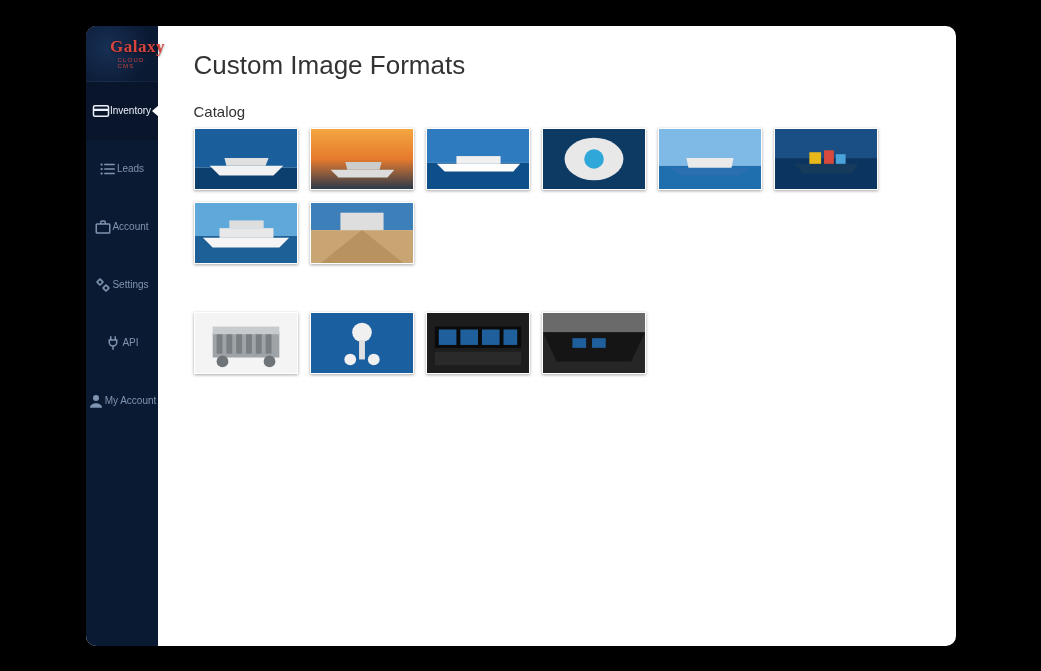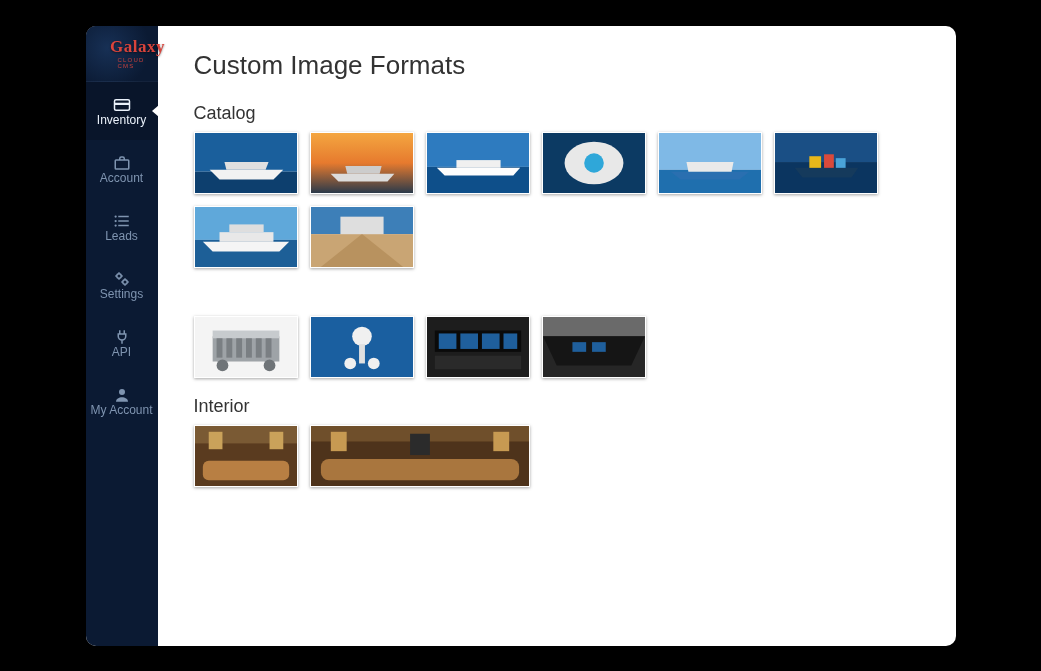--- a/index.html
+++ b/index.html
@@ -44,25 +44,25 @@
     color: #d9443c; text-shadow: 0 1px 2px rgba(0,0,0,0.5);
   }
   .brand-sub {
     font-size: 6px; letter-spacing: 1.2px;
     color: #d9443c; opacity: 0.9;
   }
   .nav { flex: 1; display: flex; flex-direction: column; }
   .nav-item {
     position: relative;
     height: 58px;
-    display: flex; flex-direction: column; align-items: center; justify-content: center;
+    display: flex; flex-direction: row; align-items: center; justify-content: center;
     gap: 0;
     cursor: pointer;
     color: #7f94b0;
-    font-size: 12px;
+    font-size: 10px;
   }
   .nav-item.active {
     background: #09152a;
     color: #eaf1fa;
   }
   .nav-item.active::after {
     content: "";
     position: absolute; right: -1px; top: 50%; transform: translateY(-50%);
     width: 0; height: 0;
     border-top: 6px solid transparent;
@@ -78,21 +78,21 @@
     padding: 24px 28px 20px 36px;
     overflow: hidden;
     position: relative;
   }
   .page-title {
     font-size: 26px; font-weight: 400; color: #333;
     margin-bottom: 22px;
   }
   .section { margin-bottom: 16px; }
   .section-title {
-    font-size: 18px; color: #333; font-weight: 400;
+    font-size: 15px; color: #333; font-weight: 400;
     margin-bottom: 8px;
   }
   .thumb-row {
     display: flex; flex-wrap: wrap; gap: 12px;
     margin-bottom: 10px;
   }
   .thumb {
     width: 104px; height: 62px;
     border: 1px solid #fff;
     box-shadow: 0 1px 3px rgba(0,0,0,0.35);
@@ -141,36 +141,36 @@
           <svg class="nav-icon" viewBox="0 0 24 24">
               <rect x="2" y="5" width="20" height="14" rx="2" fill="none" stroke="currentColor" stroke-width="2"></rect>
               <rect x="2" y="9" width="20" height="3" fill="currentColor"></rect>
             </svg>
           <span class="nav-label">Inventory</span>
         </div>
 
 
         <div class="nav-item">
           <svg class="nav-icon" viewBox="0 0 24 24">
-              <rect x="3" y="8" width="18" height="12" rx="1" fill="none" stroke="currentColor" stroke-width="2"></rect>
-              <path d="M9 8 V6 a2 2 0 0 1 2-2 h2 a2 2 0 0 1 2 2 V8" fill="none" stroke="currentColor" stroke-width="2"></path>
-            </svg>
-          <span class="nav-label">Account</span>
-        </div>
-
-        <div class="nav-item">
-          <svg class="nav-icon" viewBox="0 0 24 24">
               <line x1="7" y1="6" x2="21" y2="6" stroke="currentColor" stroke-width="2"></line>
               <line x1="7" y1="12" x2="21" y2="12" stroke="currentColor" stroke-width="2"></line>
               <line x1="7" y1="18" x2="21" y2="18" stroke="currentColor" stroke-width="2"></line>
               <circle cx="3.5" cy="6" r="1.5" fill="currentColor"></circle>
               <circle cx="3.5" cy="12" r="1.5" fill="currentColor"></circle>
               <circle cx="3.5" cy="18" r="1.5" fill="currentColor"></circle>
             </svg>
           <span class="nav-label">Leads</span>
+        </div>
+
+        <div class="nav-item">
+          <svg class="nav-icon" viewBox="0 0 24 24">
+              <rect x="3" y="8" width="18" height="12" rx="1" fill="none" stroke="currentColor" stroke-width="2"></rect>
+              <path d="M9 8 V6 a2 2 0 0 1 2-2 h2 a2 2 0 0 1 2 2 V8" fill="none" stroke="currentColor" stroke-width="2"></path>
+            </svg>
+          <span class="nav-label">Account</span>
         </div>
 
         <div class="nav-item">
           <svg class="nav-icon" viewBox="0 0 24 24">
               <circle cx="8" cy="8" r="3" fill="none" stroke="currentColor" stroke-width="2"></circle>
               <circle cx="16" cy="16" r="3" fill="none" stroke="currentColor" stroke-width="2"></circle>
               <path d="M8 3v2M8 11v2M3 8h2M11 8h2M16 11v2M16 19v2M11 16h2M19 16h2" stroke="currentColor" stroke-width="2"></path>
             </svg>
           <span class="nav-label">Settings</span>
         </div>
@@ -328,43 +328,17 @@
               <rect width="104" height="62" fill="#262626"></rect>
               <rect x="0" y="0" width="104" height="20" fill="#6a6a6a"></rect>
               <polygon points="0,20 104,20 90,50 14,50" fill="#151515"></polygon>
               <rect x="30" y="26" width="14" height="10" fill="#1f5f9c"></rect>
                 <rect x="50" y="26" width="14" height="10" fill="#1f5f9c"></rect>
             </svg>
           </div>
         </div>
       </div>
 
-      <div class="section" style="margin-top:18px;">
-        <div class="section-title">Interior</div>
-        <div class="thumb-row">
-
-          <div class="thumb">
-            <svg class="thumb-img" viewBox="0 0 104 62" preserveAspectRatio="none">
-              <rect width="104" height="62" fill="#5a3b1f"></rect>
-              <rect x="0" y="0" width="104" height="18" fill="#7a5a34"></rect>
-              <rect x="8" y="36" width="88" height="20" rx="6" fill="#b87f43"></rect>
-              <rect x="14" y="6" width="14" height="18" fill="#caa25a"></rect>
-                <rect x="76" y="6" width="14" height="18" fill="#caa25a"></rect>
-            </svg>
-          </div>
-
-          <div class="thumb" style="width:220px;">
-            <svg class="thumb-img" viewBox="0 0 220 62" preserveAspectRatio="none">
-              <rect width="220" height="62" fill="#4e331b"></rect>
-              <rect x="0" y="0" width="220" height="16" fill="#6f4f2b"></rect>
-              <rect x="10" y="34" width="200" height="22" rx="8" fill="#a9763e"></rect>
-              <rect x="20" y="6" width="16" height="20" fill="#c79a52"></rect>
-                <rect x="184" y="6" width="16" height="20" fill="#c79a52"></rect>
-              <rect x="100" y="8" width="20" height="22" fill="#2b2b2b"></rect>
-            </svg>
-          </div>
-        </div>
-      </div>
     </div>
 
   </div>
 
 </div>
 
 </body></html>

